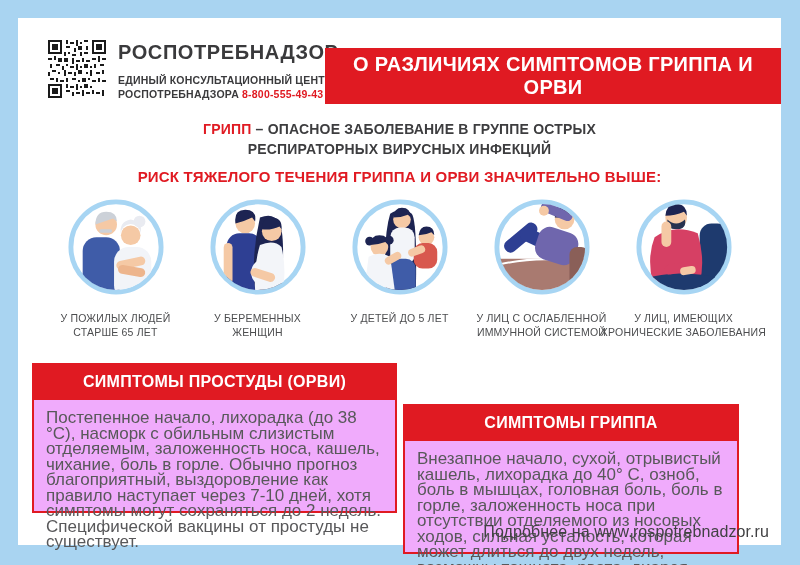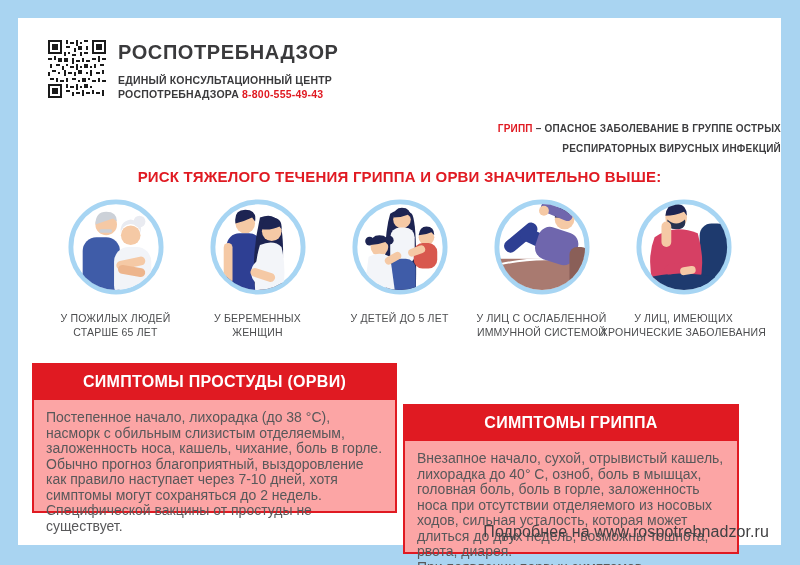--- a/index.html
+++ b/index.html
@@ -35,21 +35,21 @@
   .banner{
     position:absolute;left:307px;top:30px;right:0;height:56px;
     background:var(--accent_red);
     display:flex;align-items:center;justify-content:center;
     color:#ffffff;font-size:20px;font-weight:700;letter-spacing:0.3px;
     text-align:center;
   }
   
   .intro{
     position:absolute;left:0;right:0;top:101px;
-    text-align:right;font-size:10px;font-weight:700;line-height:20px;
+    text-align:center;font-size:14px;font-weight:700;line-height:20px;
     color:#3d3d3f;letter-spacing:0.2px;
   }
   .intro .term{color:var(--accent_red);}
   .intro .rest{white-space:pre-line;}
   .risk-line{
     position:absolute;left:0;right:0;top:150px;
     text-align:center;font-size:15px;font-weight:700;letter-spacing:0.2px;
     color:var(--accent_red);
   }
   
@@ -67,22 +67,22 @@
   .box{position:absolute;top:345px;}
   .box-cold{left:14px;width:365px;}
   .box-flu{left:385px;width:336px;margin-top:41px;}
   .box-header{
     height:37px;background:var(--accent_red);
     display:flex;align-items:center;justify-content:center;
     color:#ffffff;font-size:16px;font-weight:700;letter-spacing:0.3px;
   }
   .box-body{
     height:113px;border:2px solid var(--accent_red);border-top:none;
-    background:#fca5a5;padding:10px 12px;
-    font-size:14px;line-height:15.5px;color:var(--text_gray);
+    background:#f0abfc;padding:10px 12px;
+    font-size:17px;line-height:15.5px;color:var(--text_gray);
     white-space:pre-line;
   }
   
   .footer{
     position:absolute;right:12px;top:505px;
     font-size:16px;color:#414143;letter-spacing:0.1px;
   }
 </style>
 </head>
 <body>
@@ -109,20 +109,21 @@
     </g>
   </svg>
 
   <div class="brand">РОСПОТРЕБНАДЗОР</div>
   <div class="brand-sub">
     <span>ЕДИНЫЙ КОНСУЛЬТАЦИОННЫЙ ЦЕНТР</span><br>
     <span>РОСПОТРЕБНАДЗОРА</span>
     <span class="phone">8-800-555-49-43</span>
   </div>
 
+  <div class="banner">О РАЗЛИЧИЯХ СИМПТОМОВ ГРИППА И ОРВИ</div>
 
   <div class="intro">
     <span class="term">ГРИПП</span><span class="rest"> –  ОПАСНОЕ ЗАБОЛЕВАНИЕ В ГРУППЕ ОСТРЫХ
 РЕСПИРАТОРНЫХ ВИРУСНЫХ ИНФЕКЦИЙ</span>
   </div>
 
   <div class="risk-line">РИСК ТЯЖЕЛОГО ТЕЧЕНИЯ ГРИППА И ОРВИ ЗНАЧИТЕЛЬНО ВЫШЕ:</div>
 
   <div class="groups">
 

